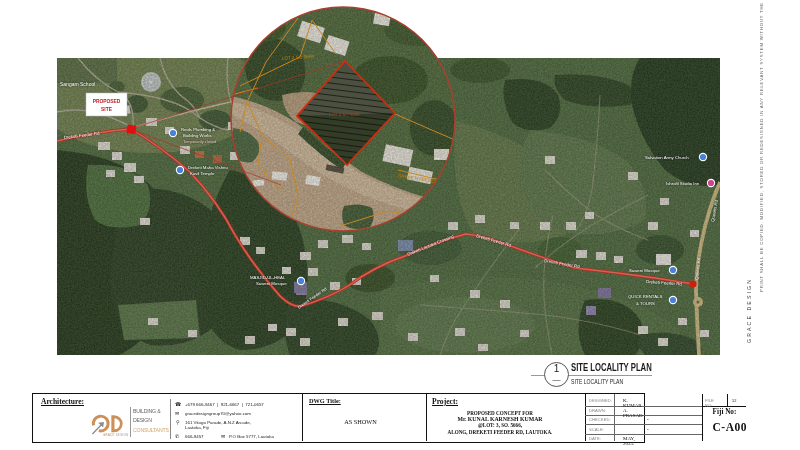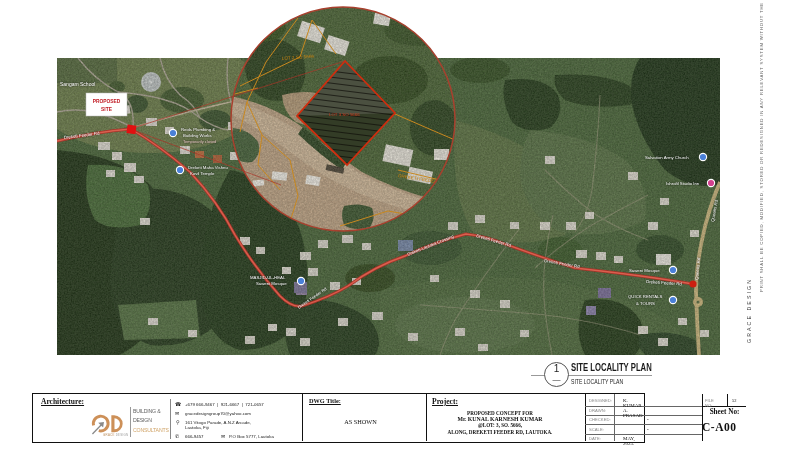--- a/index.html
+++ b/index.html
@@ -437,17 +437,17 @@
   <div class="abs" style="left:614px;top:32.5px;font-size:5px;color:#111;">-</div>
   <div class="abs" style="left:590px;top:41.5px;font-size:5px;color:#111;">MAY, 2025.</div>
 
   <div class="abs" style="left:669px;top:0;width:1px;height:47px;background:#111;"></div>
 
   <div class="abs" style="left:669px;top:11.5px;width:44px;height:1px;background:#111;"></div>
   <div class="abs" style="left:694px;top:0;width:1px;height:11.5px;background:#111;"></div>
   <div class="abs" style="left:672px;top:4px;font-size:4.2px;color:#888;font-family:'Liberation Sans',sans-serif;">FILE NO:</div>
   <div class="abs" style="left:699px;top:3.5px;font-size:4.5px;color:#111;">52</div>
 
-  <div class="abs" style="left:669px;top:13.5px;width:45px;text-align:center;font-size:7.2px;font-weight:bold;color:#111;">Sheet No:</div>
-  <div class="abs" style="left:669px;top:27px;width:45px;text-align:left;font-size:11.5px;font-weight:bold;color:#111;letter-spacing:0.5px;">C-A00</div>
+  <div class="abs" style="left:669px;top:13.5px;width:45px;text-align:center;font-size:7.2px;font-weight:bold;color:#111;">Fiji No:</div>
+  <div class="abs" style="left:669px;top:27px;width:45px;text-align:right;font-size:11.5px;font-weight:bold;color:#111;letter-spacing:0.5px;">C-A00</div>
 </div>
 
 </div>
 
 </body></html>

